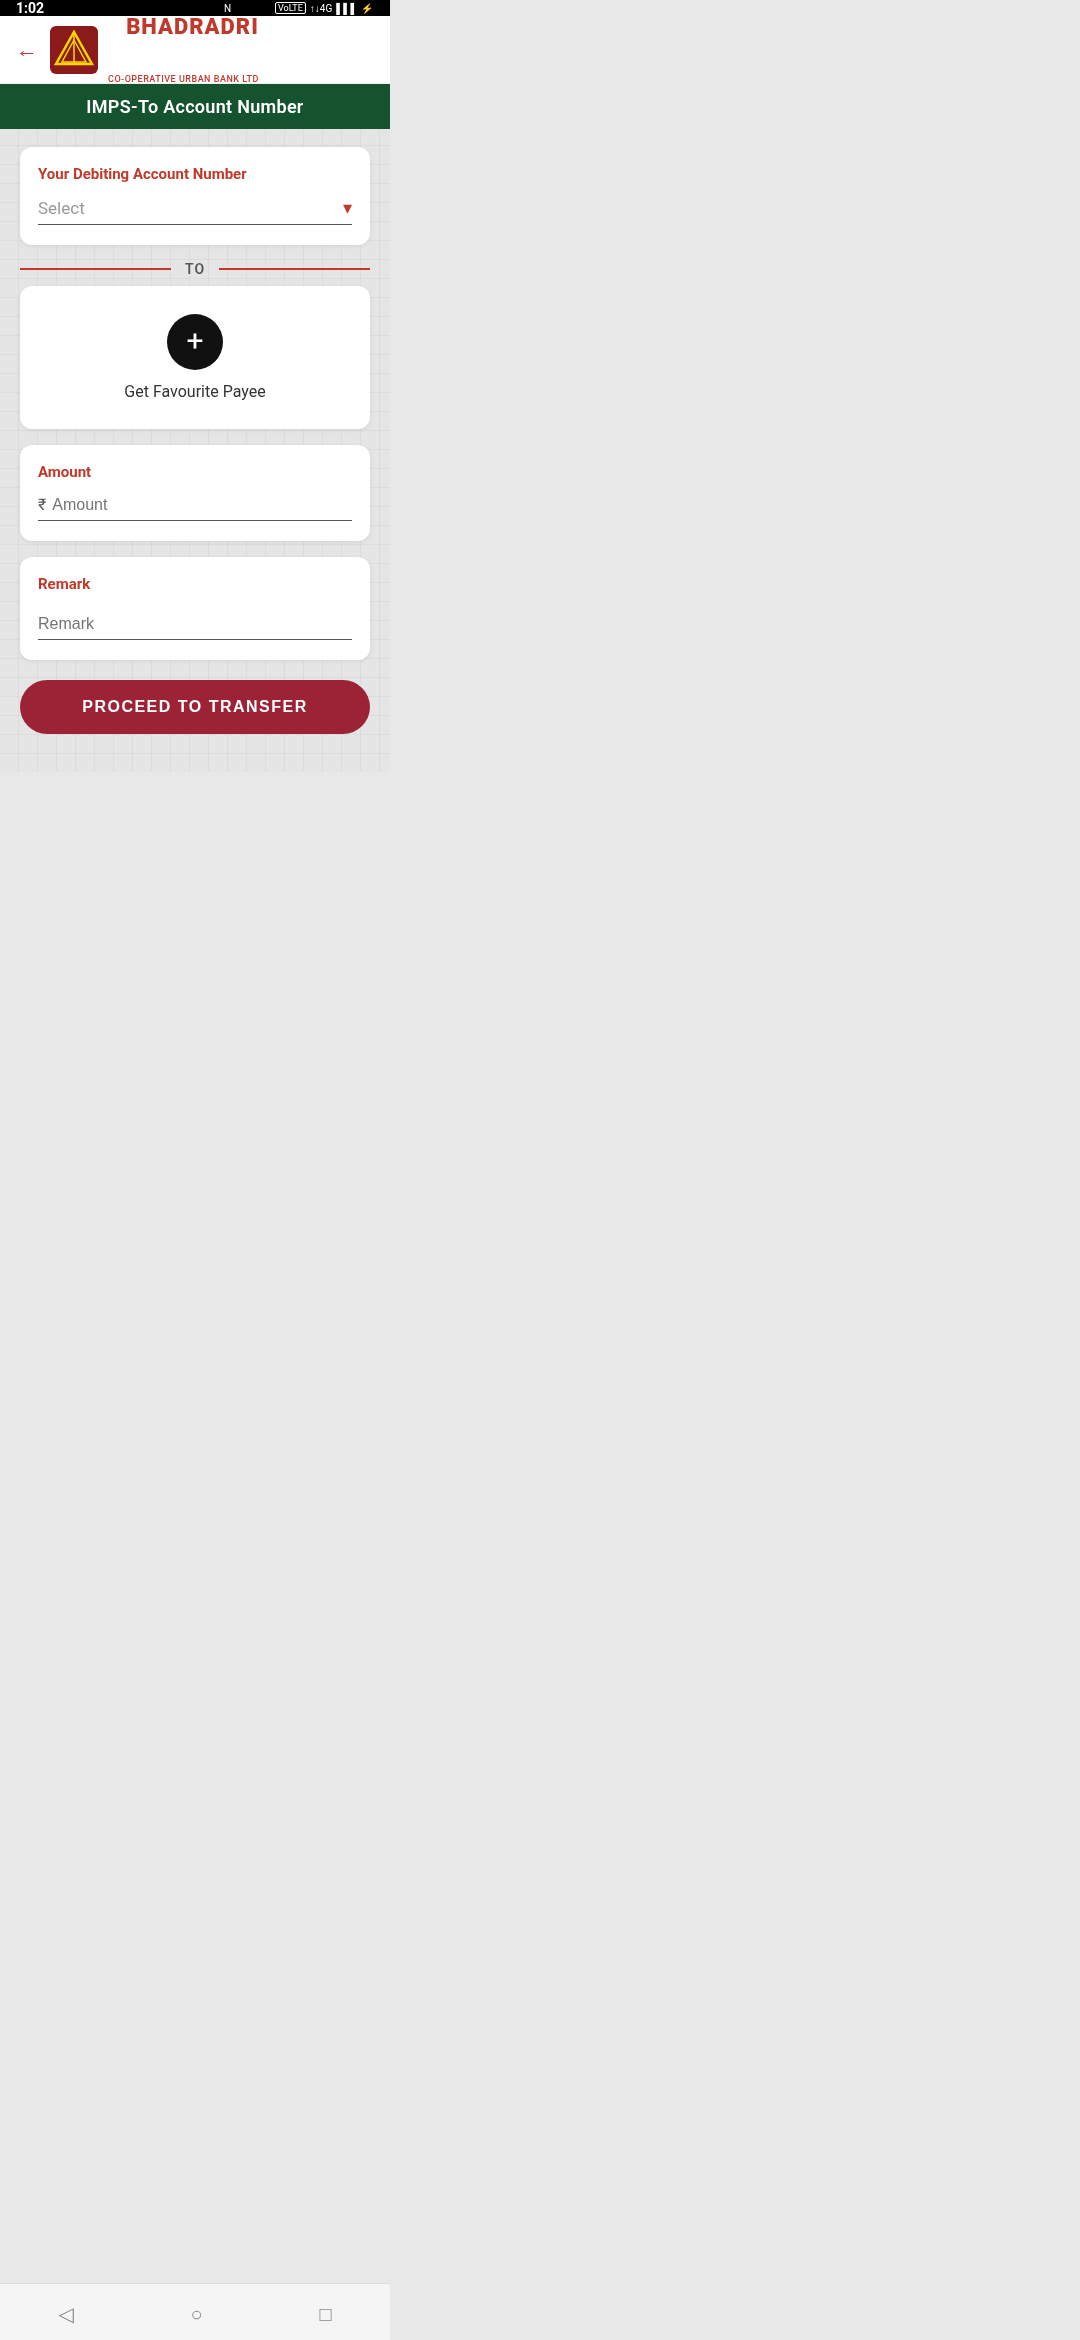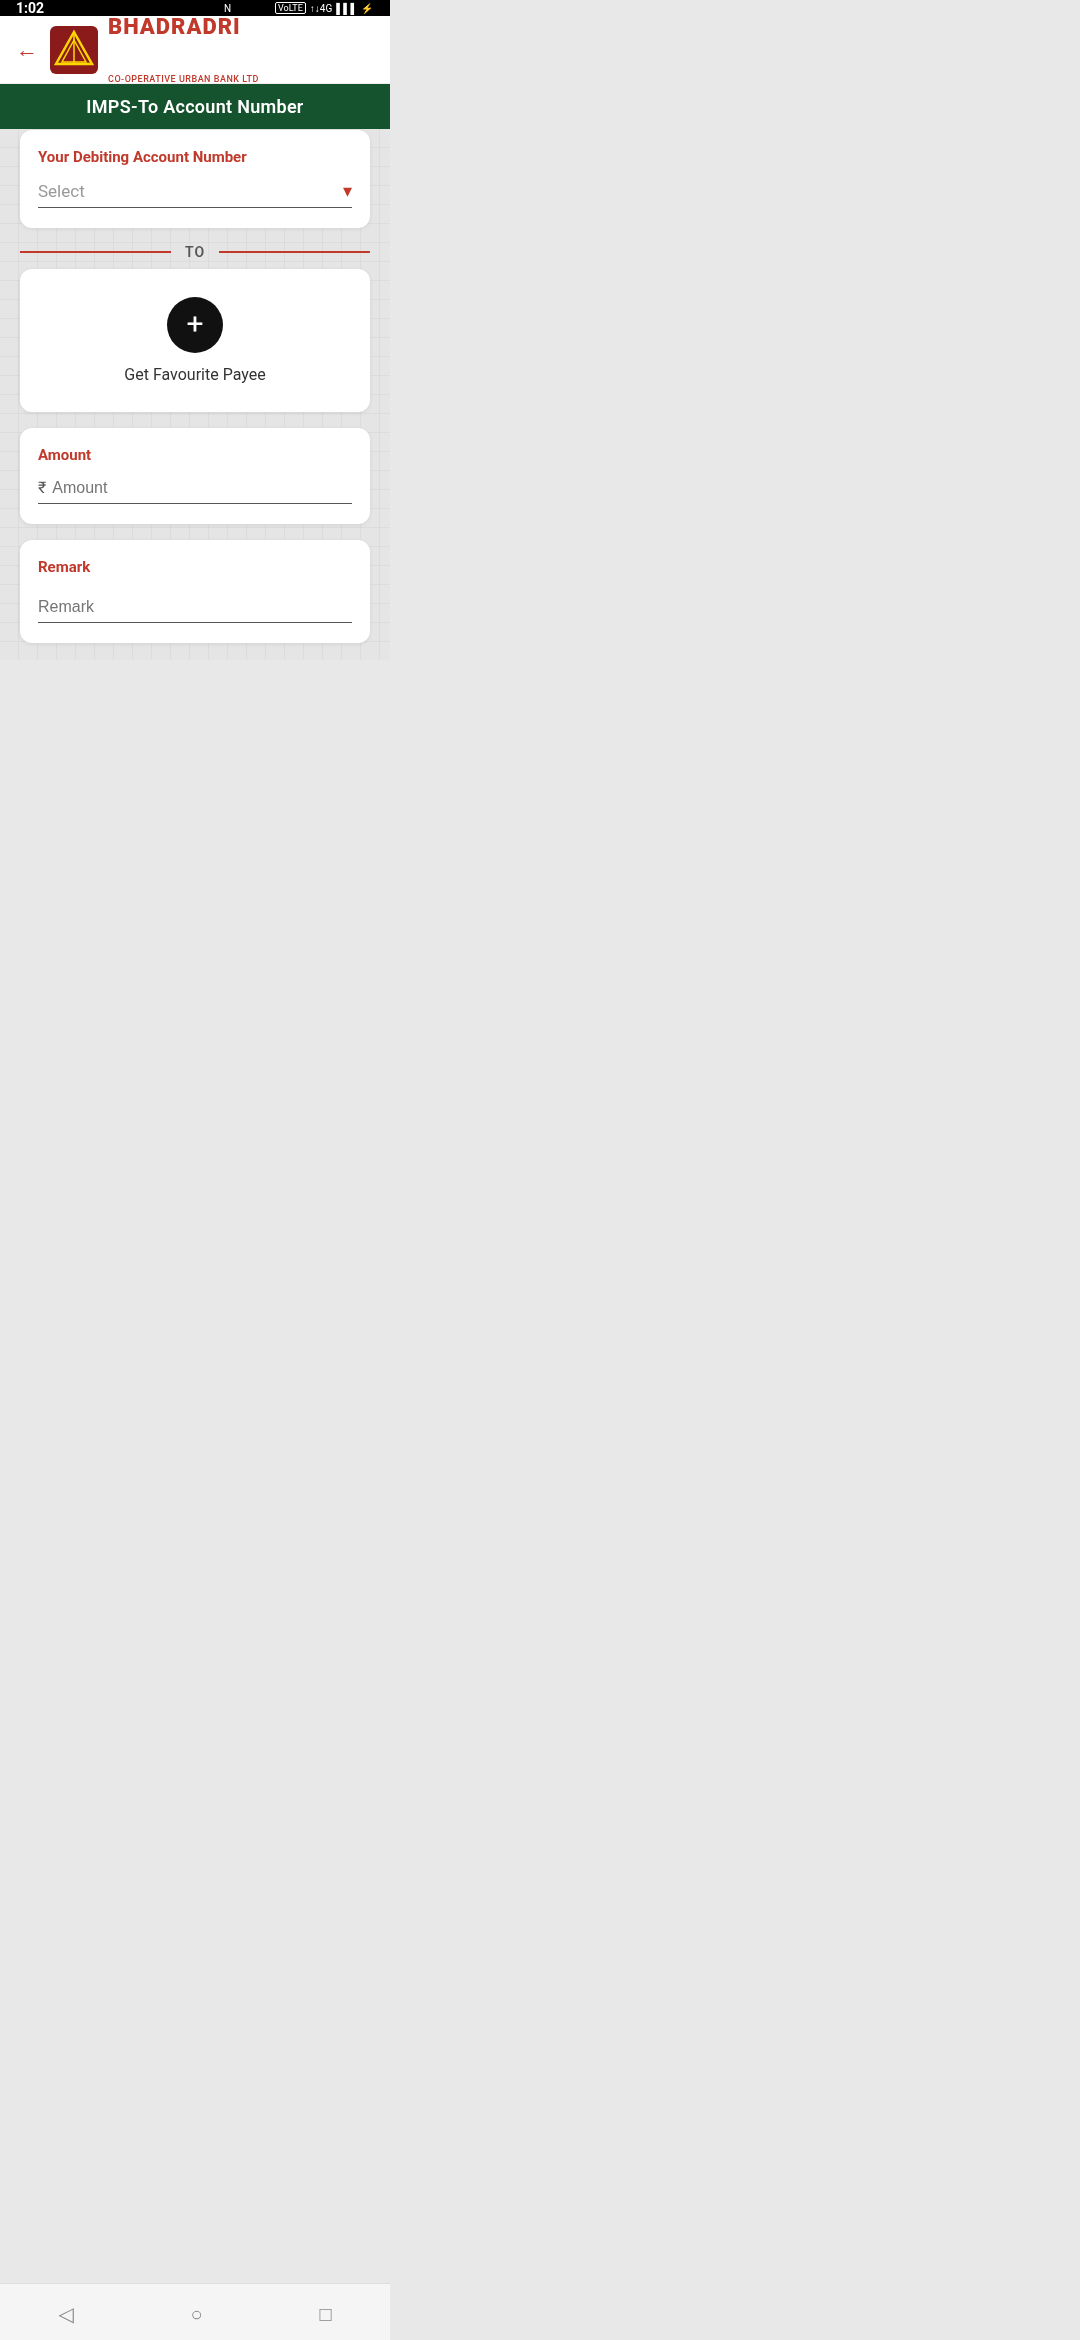--- a/index.html
+++ b/index.html
@@ -65,20 +65,21 @@
 
     .logo-container {
       display: flex;
       align-items: center;
       gap: 10px;
     }
 
     .logo-text {
       display: flex;
       flex-direction: column;
+      text-align: right;
     }
 
     .logo-name {
       color: #c0392b;
       font-size: 22px;
       font-weight: 900;
       letter-spacing: 1px;
       line-height: 1.1;
     }
 
@@ -100,21 +101,21 @@
     .page-title-text {
       color: #fff;
       font-size: 18px;
       font-weight: 600;
       letter-spacing: 0.3px;
     }
 
     
     .main-content {
       background-color: #e5e5e5;
-      padding: 1px 20px;
+      padding: 18px 20px;
       background-image: 
         repeating-linear-gradient(
           0deg,
           transparent,
           transparent 18px,
           rgba(200,200,200,0.3) 18px,
           rgba(200,200,200,0.3) 19px
         ),
         repeating-linear-gradient(
           90deg,
@@ -367,20 +368,21 @@
     </div>
   </div>
 
   
   <div class="card">
     <div class="card-label">Remark</div>
     <input class="remark-input" type="text" placeholder="Remark" style="">
   </div>
 
   
+  <button class="proceed-btn">PROCEED TO TRANSFER</button>
 
 </div>
 
 <div class="bottom-nav">
   <div class="nav-btn">◁</div>
   <div class="nav-btn">○</div>
   <div class="nav-btn">□</div>
 </div>
 
 </body></html>

